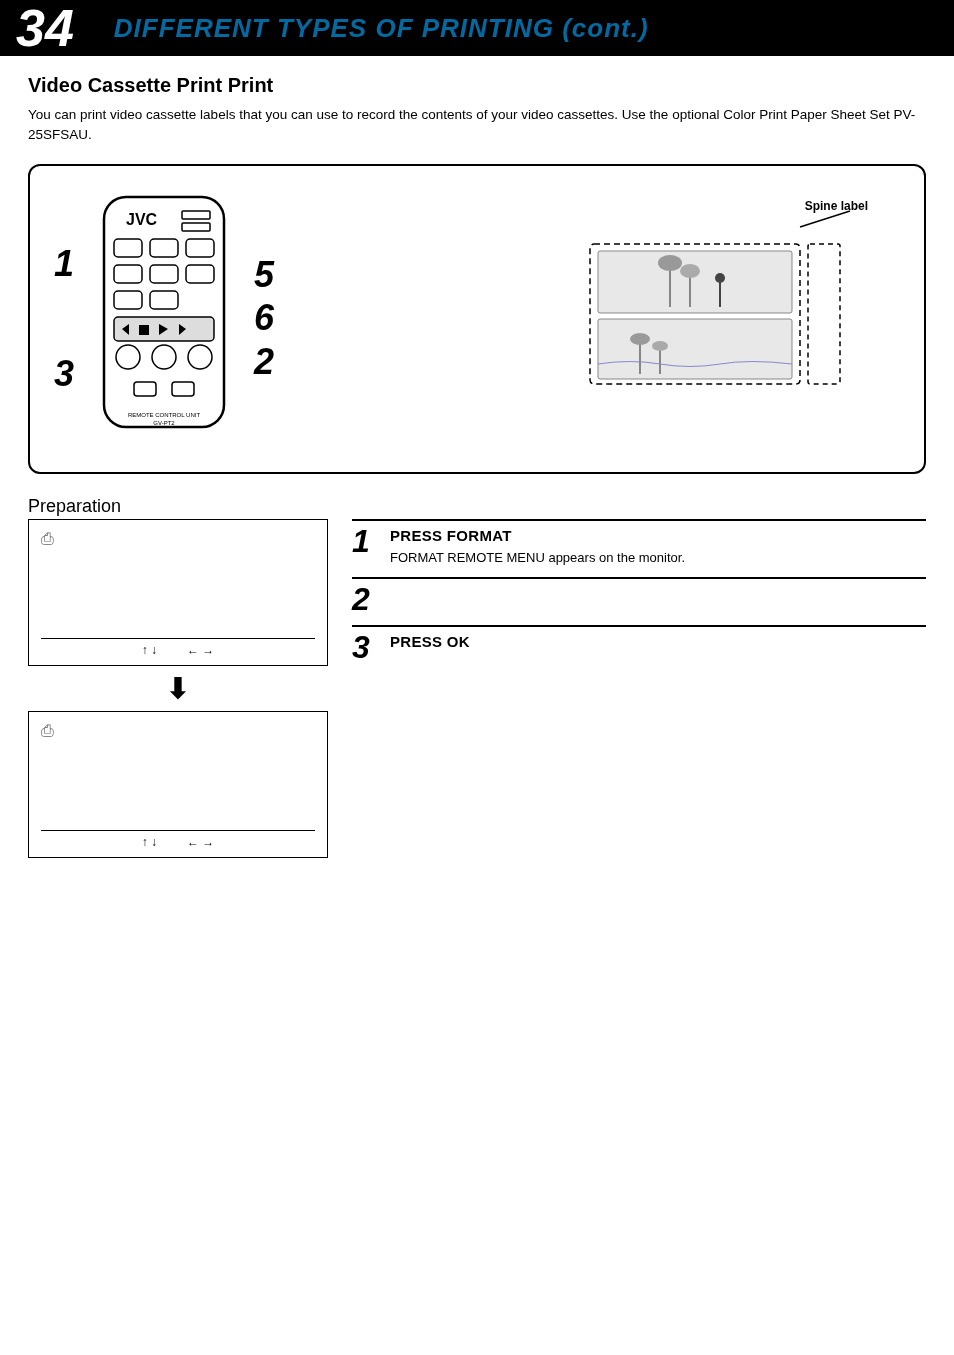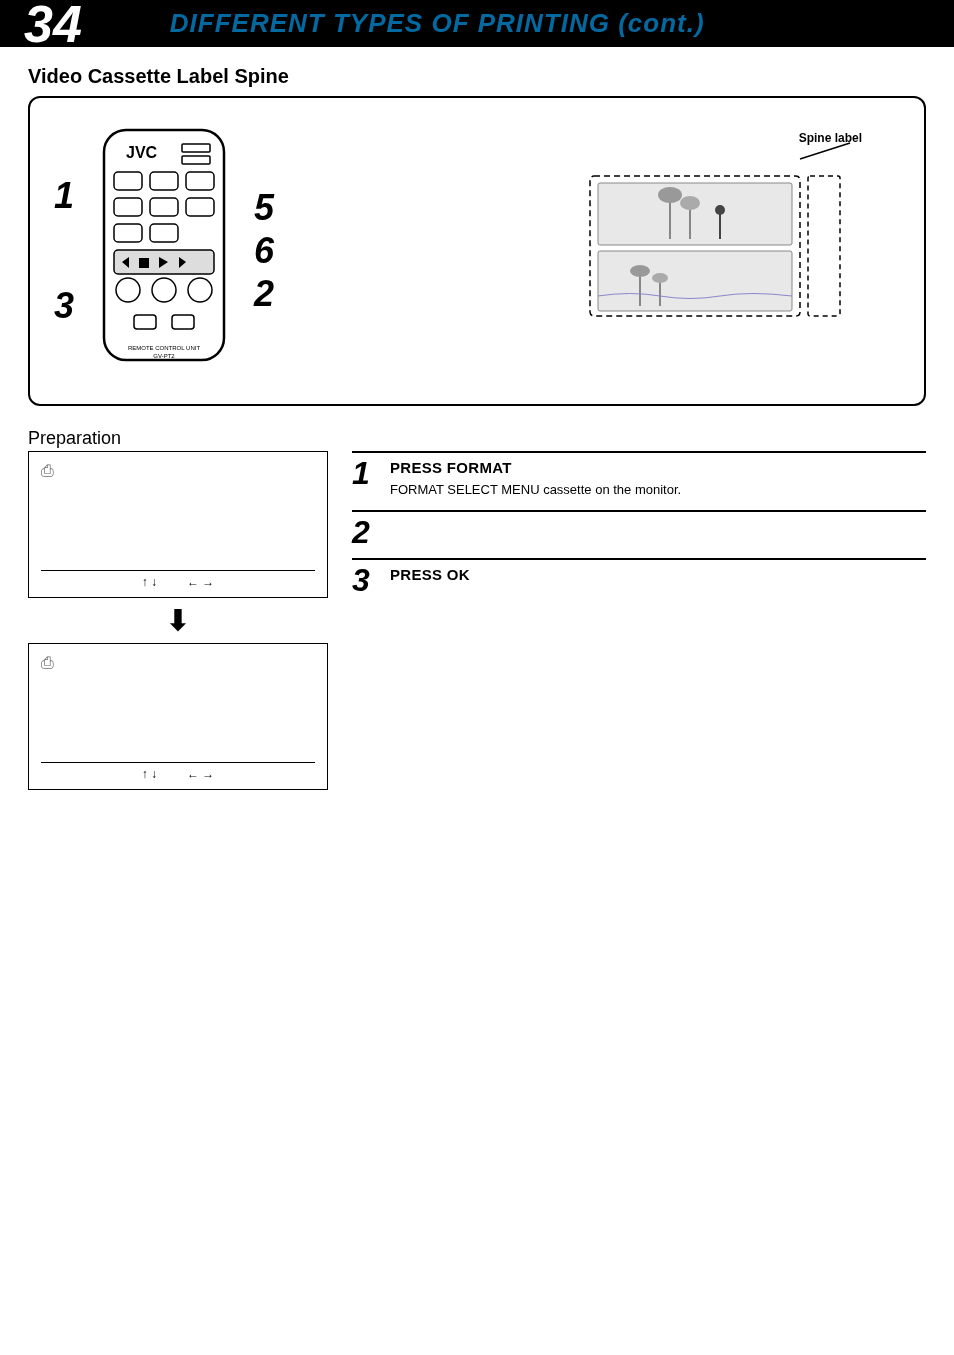--- a/index.html
+++ b/index.html
@@ -11,23 +11,22 @@
       font-size: 14px;
       color: #000;
       padding: 0;
     }
 
     
     .header {
       display: flex;
       align-items: stretch;
       background: #000;
-      padding: 8px;
-      height: 47px;
-      gap: 48px;
+      padding: 0;
+      height: 56px;
     }
     .header-number {
       font-size: 52px;
       font-weight: bold;
       font-style: italic;
       color: #fff;
       background: #000;
       padding: 0 16px;
       line-height: 1;
       display: flex;
@@ -215,22 +214,23 @@
 
 <div class="header">
   <div class="header-number">34</div>
   <div class="header-title">
     <span>DIFFERENT TYPES OF PRINTING (cont.)</span>
   </div>
 </div>
 
 <div class="content">
 
-  <div class="section-title">Video Cassette Label Spine</div>
-
+  <div class="section-title">Video Cassette Print Print</div>
+
+  <div class="intro-text">You can print video cassette labels that you can use to record the contents of your video cassettes. Use the optional Color Print Paper Sheet Set PV-25SFSAU.</div>
 
   <div class="diagram-box">
 
     <div class="remote-area">
 
       <div class="remote-labels-left">
         <div class="label-num">1</div>
         <div class="label-num">3</div>
       </div>
 
@@ -280,21 +280,21 @@
 
       <div class="remote-labels-right">
         <div class="label-num-right">5</div>
         <div class="label-num-right">6</div>
         <div class="label-num-right">2</div>
       </div>
     </div>
 
     <div class="cassette-area" style="position:relative; width:340px; height:260px;">
 
-      <div style="position:absolute; top:10px; right:38px; font-size:12px; font-weight:bold;">Spine label</div>
+      <div style="position:absolute; top:10px; right:32px; font-size:12px; font-weight:bold;">Spine label</div>
 
       <svg width="340" height="260" style="position:absolute;top:0;left:0;" xmlns="http://www.w3.org/2000/svg">
 
         <line x1="240" y1="38" x2="290" y2="22" stroke="black" stroke-width="1.5"></line>
 
         <rect x="30" y="55" width="210" height="140" rx="4" fill="none" stroke="black" stroke-width="1.5" stroke-dasharray="6,4"></rect>
 
         <rect x="38" y="62" width="194" height="62" rx="2" fill="#e8e8e8" stroke="#888" stroke-width="1"></rect>
 
         <line x1="110" y1="118" x2="110" y2="72" stroke="#666" stroke-width="1.5"></line>
@@ -339,21 +339,21 @@
           <div class="monitor-nav">↑ ↓&nbsp;&nbsp;&nbsp;&nbsp;&nbsp;&nbsp;&nbsp;&nbsp;&nbsp;← →</div>
         </div>
       </div>
 
       <div class="steps-column">
 
         <div class="step">
           <div class="step-number">1</div>
           <div class="step-content">
             <div class="step-heading">PRESS FORMAT</div>
-            <div class="step-body">FORMAT SELECT MENU cassette on the monitor.</div>
+            <div class="step-body">FORMAT REMOTE MENU appears on the monitor.</div>
           </div>
         </div>
 
         <div class="step">
           <div class="step-number">2</div>
         </div>
 
         <div class="step">
           <div class="step-number">3</div>
           <div class="step-content">

